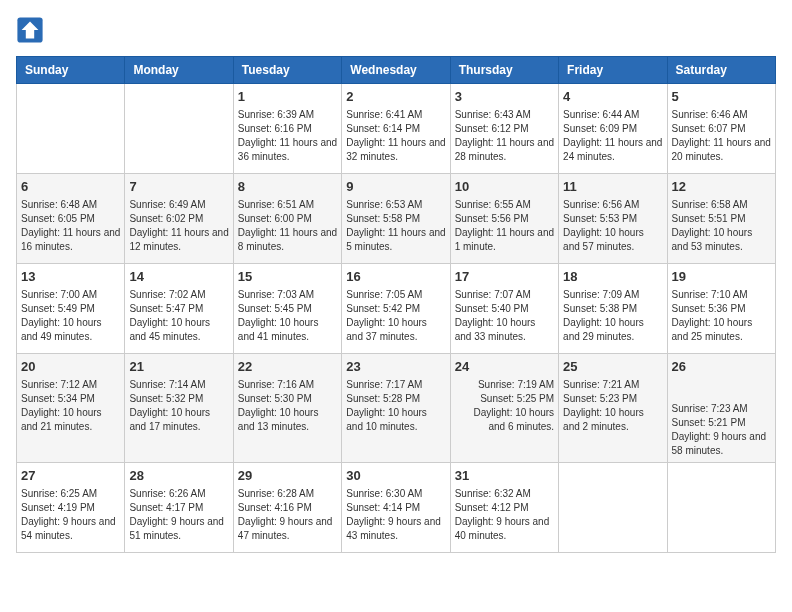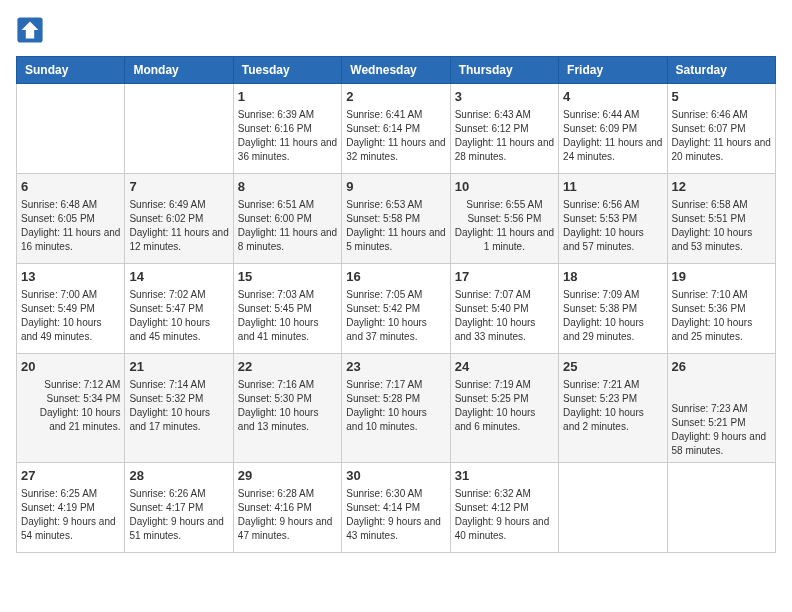--- a/index.html
+++ b/index.html
@@ -163,21 +163,21 @@
 Daylight: 11 hours and 8 minutes.</div>
         </td>
         <td>
           <span class="day-number">9</span>
           <div class="cell-info" style="white-space: pre-line;">Sunrise: 6:53 AM
 Sunset: 5:58 PM
 Daylight: 11 hours and 5 minutes.</div>
         </td>
         <td>
           <span class="day-number">10</span>
-          <div class="cell-info" style="white-space: pre-line; text-align: center;">Sunrise: 6:55 AM
+          <div class="cell-info" style="white-space: pre-line;">Sunrise: 6:55 AM
 Sunset: 5:56 PM
 Daylight: 11 hours and 1 minute.</div>
         </td>
         <td>
           <span class="day-number">11</span>
           <div class="cell-info" style="white-space: pre-line;">Sunrise: 6:56 AM
 Sunset: 5:53 PM
 Daylight: 10 hours and 57 minutes.</div>
         </td>
         <td>
@@ -227,21 +227,21 @@
         <td>
           <span class="day-number">19</span>
           <div class="cell-info" style="white-space: pre-line;">Sunrise: 7:10 AM
 Sunset: 5:36 PM
 Daylight: 10 hours and 25 minutes.</div>
         </td>
       </tr>
       <tr>
         <td>
           <span class="day-number">20</span>
-          <div class="cell-info" style="white-space: pre-line; text-align: right;">Sunrise: 7:12 AM
+          <div class="cell-info" style="white-space: pre-line;">Sunrise: 7:12 AM
 Sunset: 5:34 PM
 Daylight: 10 hours and 21 minutes.</div>
         </td>
         <td>
           <span class="day-number">21</span>
           <div class="cell-info" style="white-space: pre-line;">Sunrise: 7:14 AM
 Sunset: 5:32 PM
 Daylight: 10 hours and 17 minutes.</div>
         </td>
         <td>
@@ -251,21 +251,21 @@
 Daylight: 10 hours and 13 minutes.</div>
         </td>
         <td>
           <span class="day-number">23</span>
           <div class="cell-info" style="white-space: pre-line;">Sunrise: 7:17 AM
 Sunset: 5:28 PM
 Daylight: 10 hours and 10 minutes.</div>
         </td>
         <td>
           <span class="day-number">24</span>
-          <div class="cell-info" style="white-space: pre-line;">Sunrise: 7:19 AM
+          <div class="cell-info" style="white-space: pre-line; text-align: right;">Sunrise: 7:19 AM
 Sunset: 5:25 PM
 Daylight: 10 hours and 6 minutes.</div>
         </td>
         <td>
           <span class="day-number">25</span>
           <div class="cell-info" style="white-space: pre-line;">Sunrise: 7:21 AM
 Sunset: 5:23 PM
 Daylight: 10 hours and 2 minutes.</div>
         </td>
         <td>

